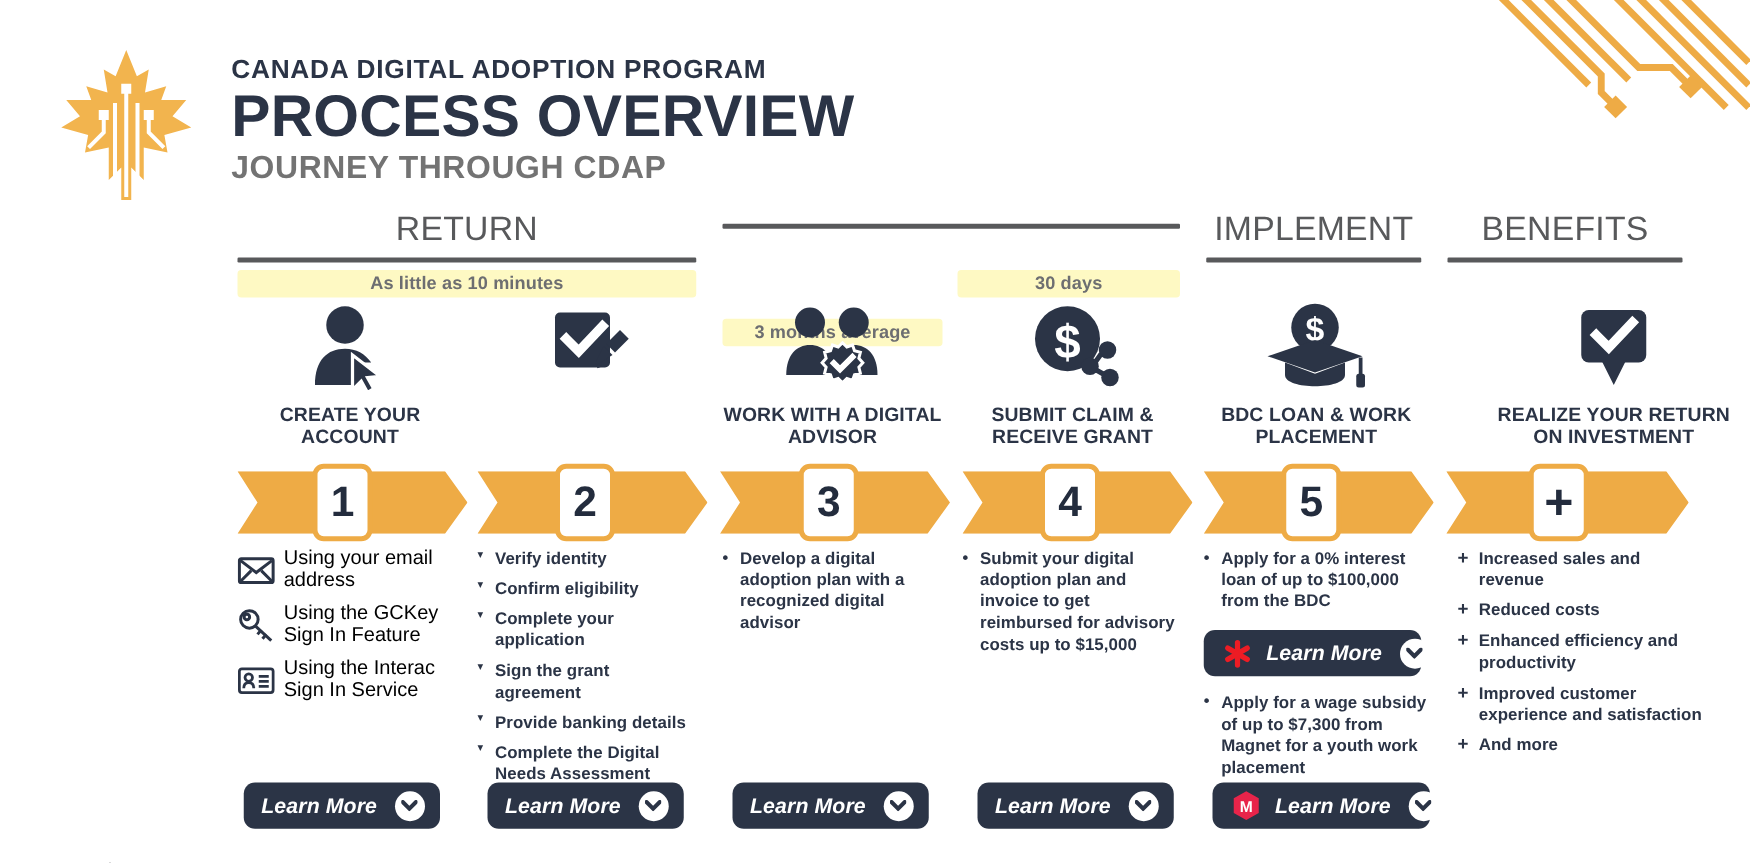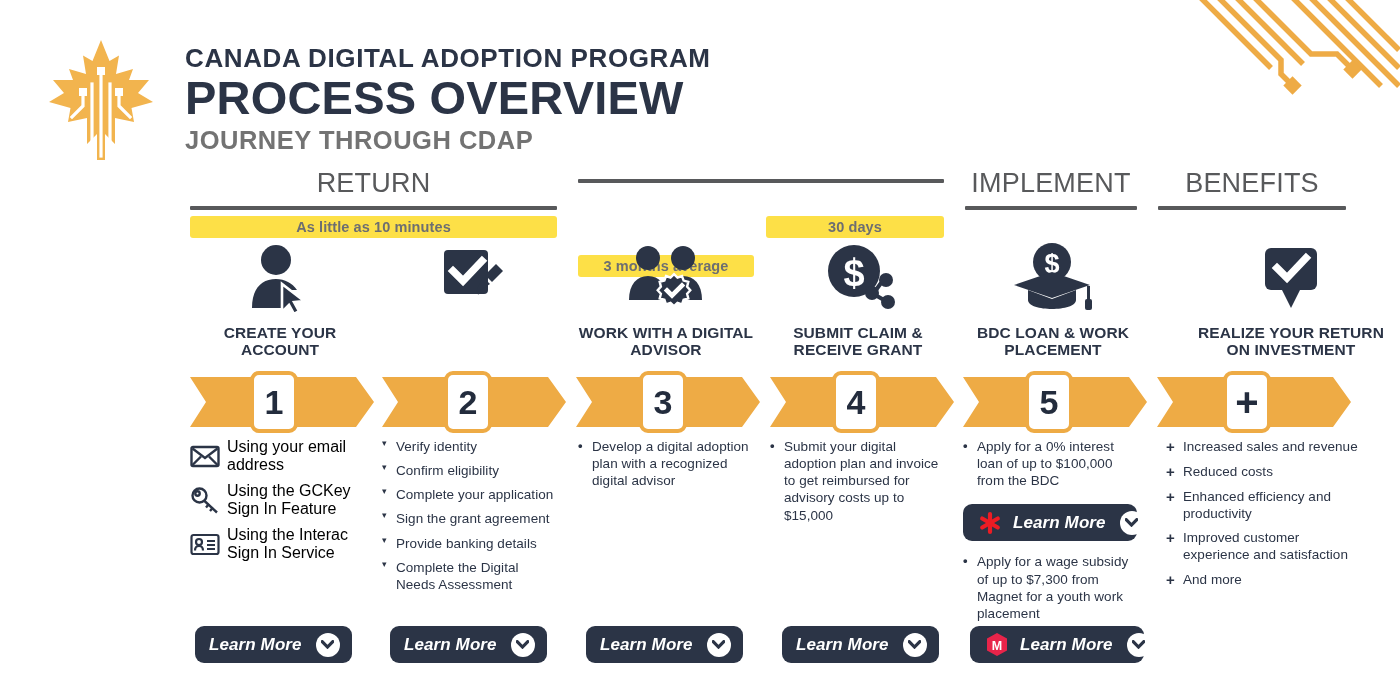--- a/index.html
+++ b/index.html
@@ -10,32 +10,32 @@
   }
   .page{position:relative;width:1400px;height:690px;overflow:hidden;}
 
   
   .circuit{position:absolute;top:0;right:0;width:215px;height:120px;overflow:hidden;pointer-events:none;}
 
   
   .header{position:absolute;left:45px;top:36px;display:flex;align-items:flex-start;}
   .logo{width:112px;height:125px;flex:none;}
   .titles{margin-left:28px;margin-top:8px;}
-  .t-kicker{font-size:26px;font-weight:bold;letter-spacing:.6px;color:#2b3446;line-height:1.12;}
+  .t-kicker{font-size:21px;font-weight:bold;letter-spacing:.6px;color:#2b3446;line-height:1.12;}
   .t-main{font-size:47px;font-weight:bold;letter-spacing:.2px;color:#2b3446;line-height:1.02;margin-top:1px;}
   .t-sub{font-size:25.5px;font-weight:bold;letter-spacing:.5px;color:#737373;line-height:1.15;margin-top:4px;}
 
   
   .phases{position:absolute;left:0;top:170px;width:1400px;height:70px;}
   .phase{position:absolute;top:0;}
   .phase-name{font-size:27px;font-weight:normal;color:#58595b;text-align:center;line-height:1;
               letter-spacing:.2px;}
   .phase-rule{height:4px;background:#58595b;margin-top:9px;border-radius:1px;}
   .badges{position:absolute;top:216px;left:0;width:1400px;height:24px;}
-  .badge{position:absolute;height:22px;border-radius:3px;background:#fde047;color:#6d6e71;
+  .badge{position:absolute;height:22px;border-radius:3px;background:#fef9c3;color:#6d6e71;
          font-size:14.5px;font-weight:bold;display:flex;align-items:center;justify-content:center;letter-spacing:.1px;}
 
   
   .cols{position:absolute;left:0;top:240px;width:1400px;}
   .col{position:absolute;top:0;}
   .icon-wrap{height:74px;display:flex;align-items:center;justify-content:center;}
   .step-title{margin-top:10px;text-align:center;color:#2b3446;font-weight:bold;
               font-size:15.5px;line-height:1.12;letter-spacing:.1px;}
 
   
@@ -46,21 +46,21 @@
           border:4px solid #eeab45;border-radius:9px;box-sizing:border-box;
           display:flex;align-items:center;justify-content:center;
           color:#232c3d;font-size:34px;font-weight:bold;line-height:1;}
   .numbox.plus{font-size:40px;}
 
   
   .lists{position:absolute;left:0;top:438px;width:1400px;}
   .list{position:absolute;top:0;}
   .li{display:flex;margin-bottom:7px;}
   .li .mk{flex:none;color:#2b3446;font-weight:bold;line-height:1.2;}
-  .li .tx{color:#2b3446;font-weight:normal;font-size:13.5px;line-height:1.27;letter-spacing:.05px;}
+  .li .tx{color:#2b3446;font-weight:bold;font-size:13.5px;line-height:1.27;letter-spacing:.05px;}
   .mk-tri{width:14px;font-size:9px;line-height:1.9;}
   .mk-dot{width:14px;font-size:13px;line-height:1.25;}
   .mk-plus{width:17px;font-size:15px;line-height:1.12;}
   .li-icon{flex:none;width:37px;display:flex;align-items:center;justify-content:flex-start;}
   .li-icon svg{display:block;}
   .li-ico-row{display:flex;align-items:center;margin-bottom:8px;}
 
   
   .btn{display:inline-flex;align-items:center;background:#2b3446;border-radius:9px;
        height:37px;padding:0 12px 0 14px;box-sizing:border-box;cursor:pointer;}

